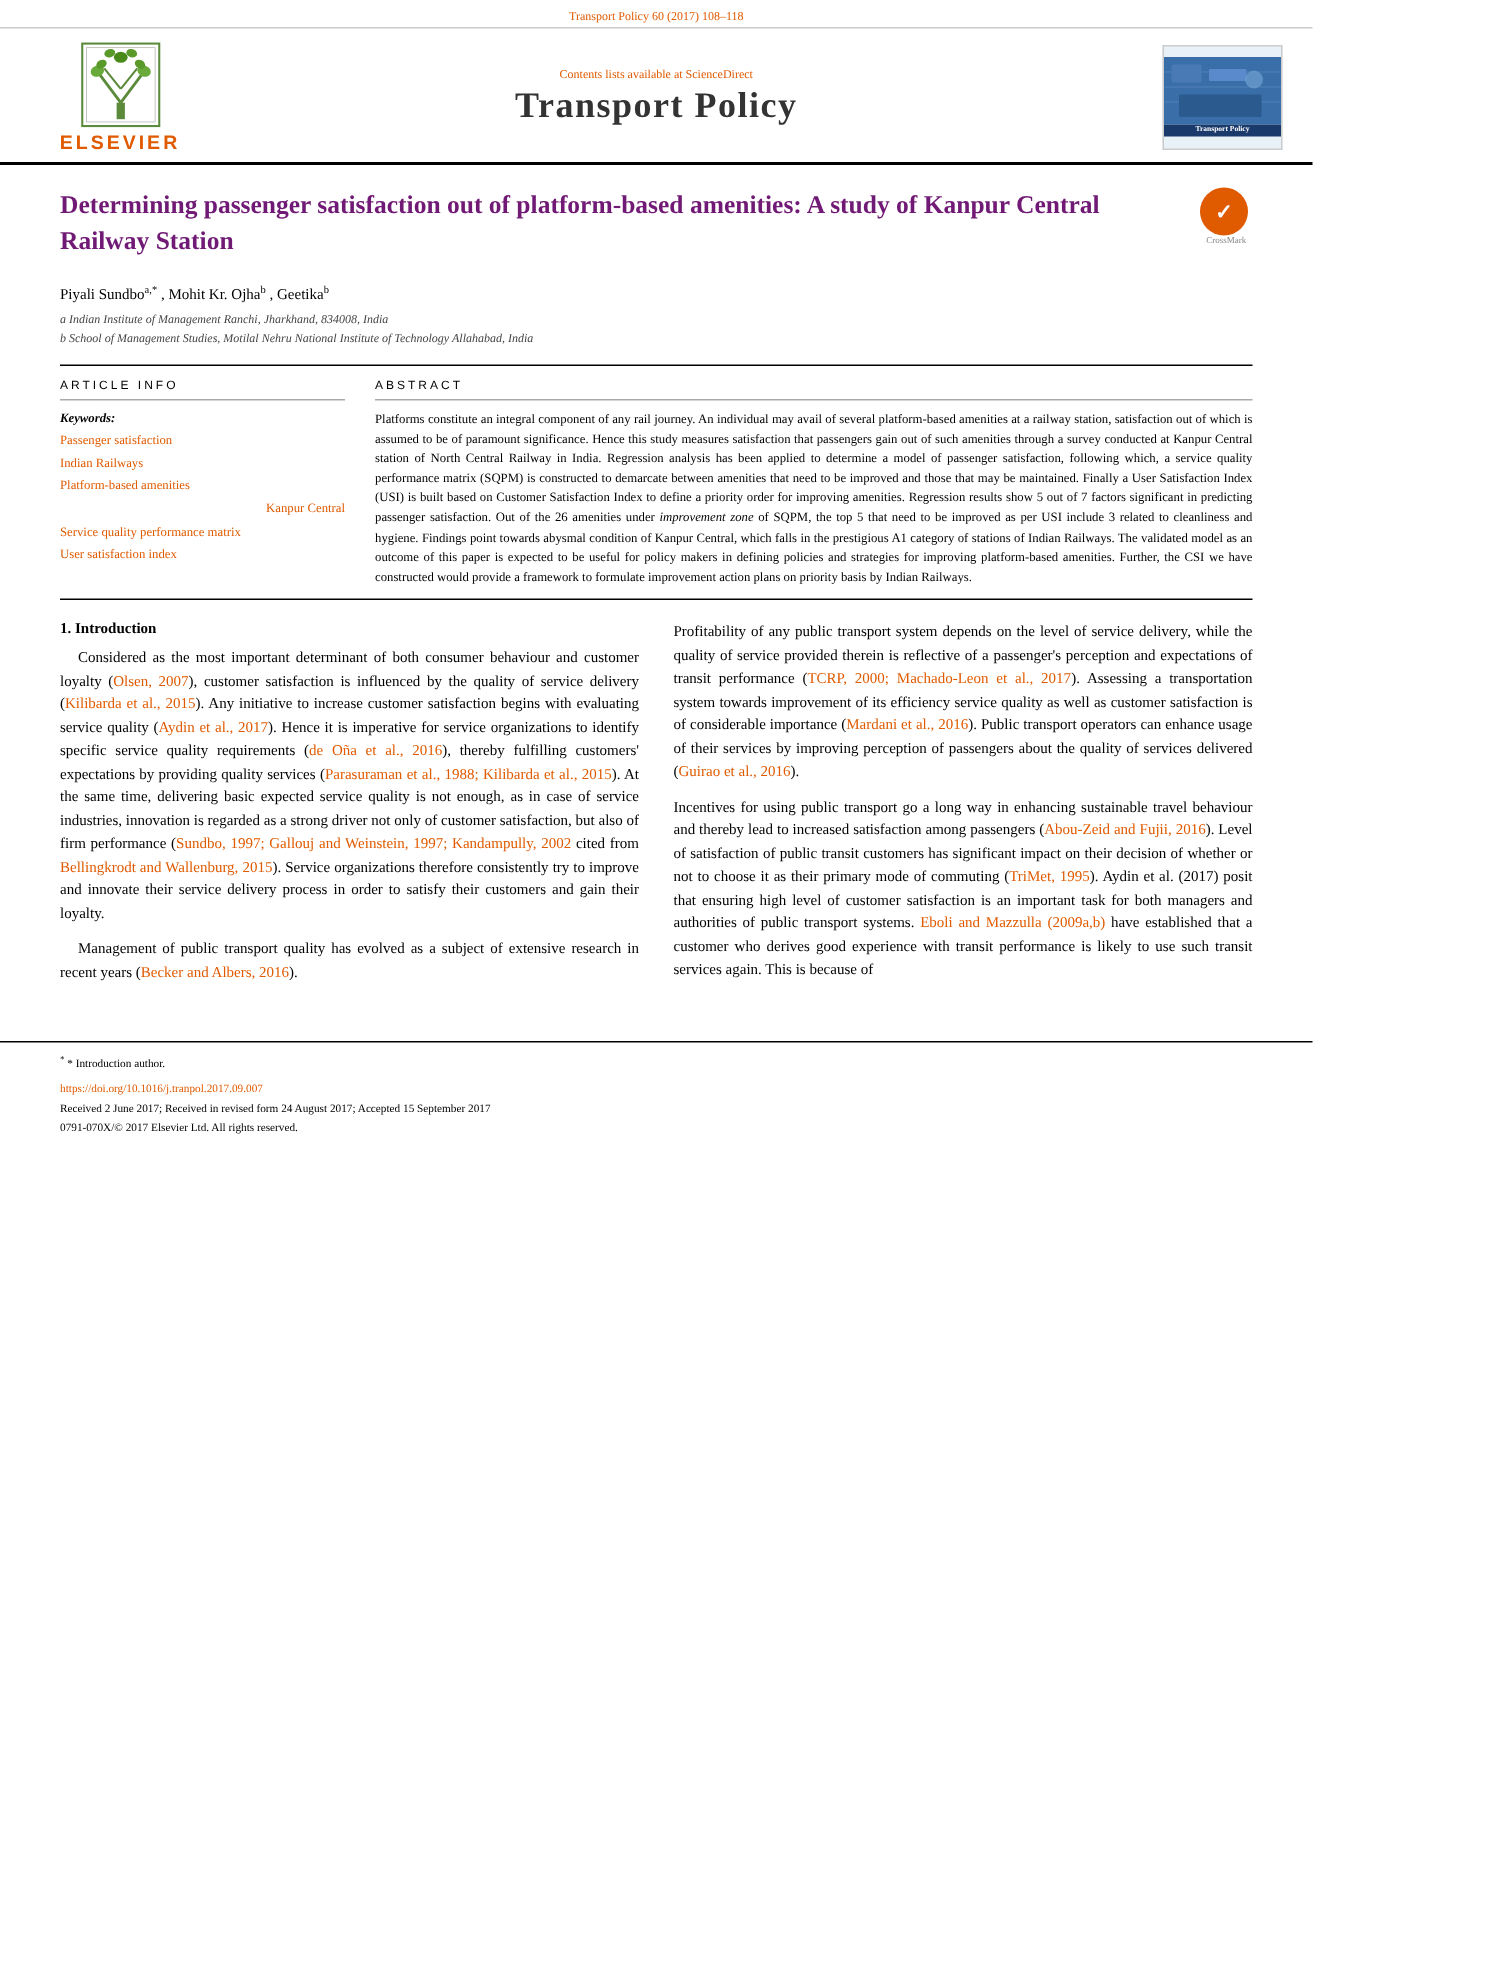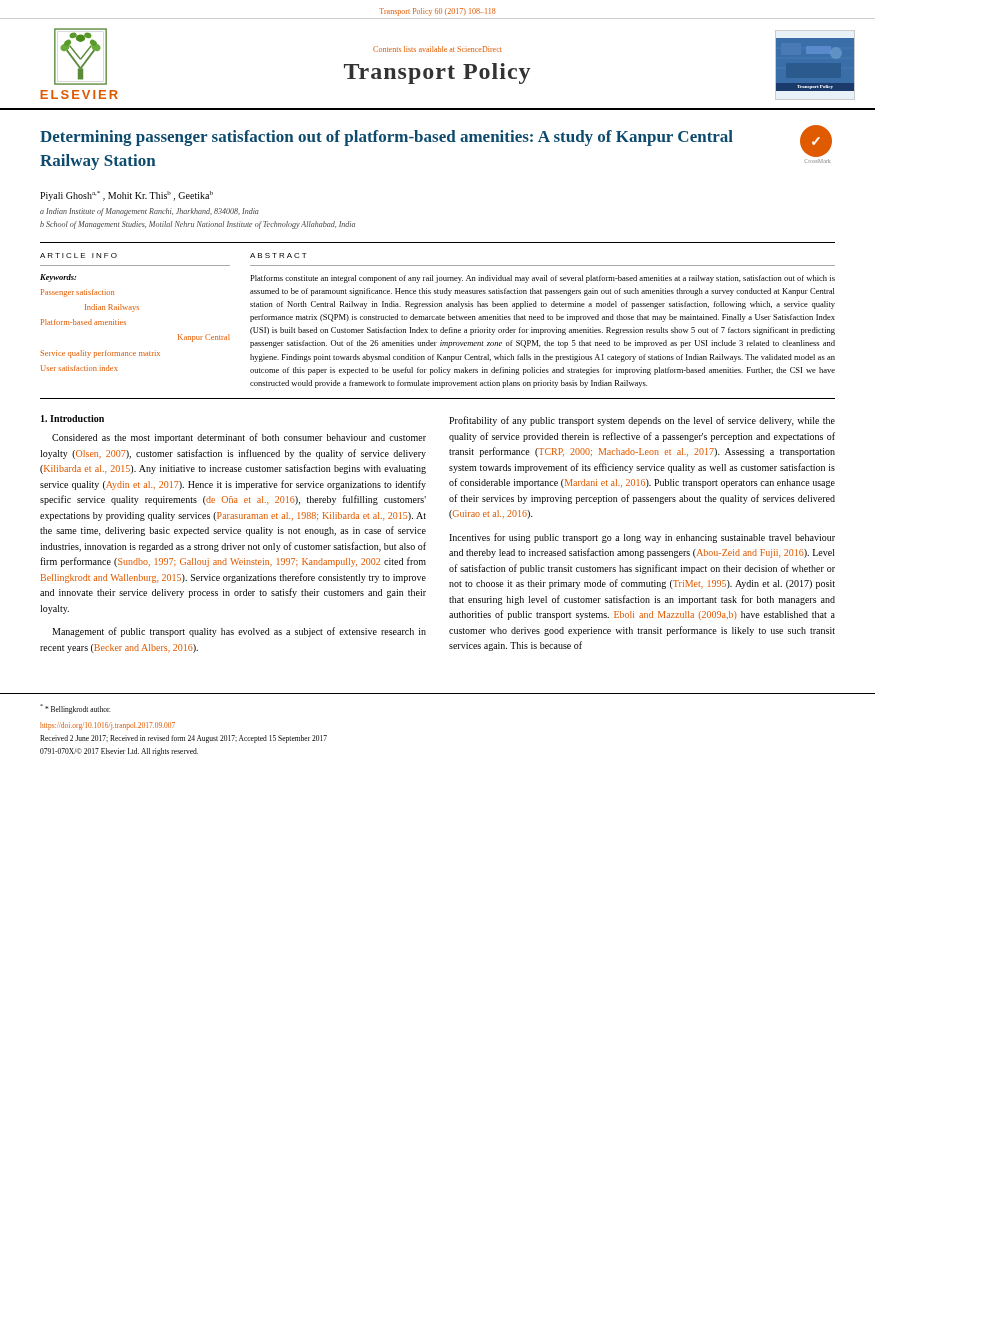--- a/index.html
+++ b/index.html
@@ -129,21 +129,21 @@
       align-items: flex-start;
       margin-bottom: 8px;
       padding-bottom: 8px;
     }
     .article-title-text {
       flex: 1;
     }
     .article-title {
       font-size: 17px;
       font-weight: bold;
-      color: #0c4a6e;
+      color: #701a75;
       line-height: 1.4;
       font-family: 'Times New Roman', serif;
     }
     .crossmark-badge {
       width: 35px;
       height: 35px;
       margin-left: 10px;
       flex-shrink: 0;
     }
     .crossmark-circle {
@@ -388,40 +388,40 @@
           <svg width="32" height="32" viewBox="0 0 32 32">
             <circle cx="16" cy="16" r="15" fill="#e05a00"></circle>
             <text x="16" y="21" text-anchor="middle" fill="white" font-size="14" font-family="Arial" font-weight="bold">✓</text>
           </svg>
         </div>
         <div style="font-size:6px; text-align:center; color:#888; margin-top:1px;">CrossMark</div>
       </div>
     </div>
 
     <div class="authors-line">
-      <span>Piyali Ghosh</span><sup>a,*</sup>
-      <span>, Mohit Kr. This</span><sup>b</sup>
+      <span>Piyali Sundbo</span><sup>a,*</sup>
+      <span>, Mohit Kr. Ojha</span><sup>b</sup>
       <span>, Geetika</span><sup>b</sup>
     </div>
 
     <div class="affiliations">
       <div>a Indian Institute of Management Ranchi, Jharkhand, 834008, India</div>
       <div>b School of Management Studies, Motilal Nehru National Institute of Technology Allahabad, India</div>
     </div>
 
     <hr class="divider-line">
 
     <div class="two-column">
 
       <div class="article-info-col">
         <div class="section-label">ARTICLE INFO</div>
         <hr class="divider-thin">
         <div class="keywords-label">Keywords:</div>
         <span class="keyword-item" style="color:#e05a00;">Passenger satisfaction</span>
-        <span class="keyword-item" style="color:#e05a00;margin-left:44px;">Indian Railways</span>
+        <span class="keyword-item" style="color:#e05a00;">Indian Railways</span>
         <span class="keyword-item" style="color:#e05a00;">Platform-based amenities</span>
         <span class="keyword-item" style="color:#e05a00;text-align:right;">Kanpur Central</span>
         <span class="keyword-item" style="color:#e05a00;">Service quality performance matrix</span>
         <span class="keyword-item" style="color:#e05a00;">User satisfaction index</span>
       </div>
 
       <div class="abstract-col">
         <div class="section-label">ABSTRACT</div>
         <hr class="divider-thin">
         <div class="abstract-text">
@@ -461,21 +461,21 @@
           </div>
         </div>
 
       </div>
     </div>
 
   </div>
 
   <div class="page-footer">
     <div class="footer-note">
-      <sup>*</sup> <span>* Bellingkrodt author.</span>
+      <sup>*</sup> <span>* Introduction author.</span>
     </div>
     <div class="footer-note" style="margin-top:4px;">
       <span class="footer-doi">https://doi.org/10.1016/j.tranpol.2017.09.007</span>
     </div>
     <div class="footer-received">Received 2 June 2017; Received in revised form 24 August 2017; Accepted 15 September 2017</div>
     <div class="footer-copyright">0791-070X/© 2017 Elsevier Ltd. All rights reserved.</div>
   </div>
 
 </div>
 

